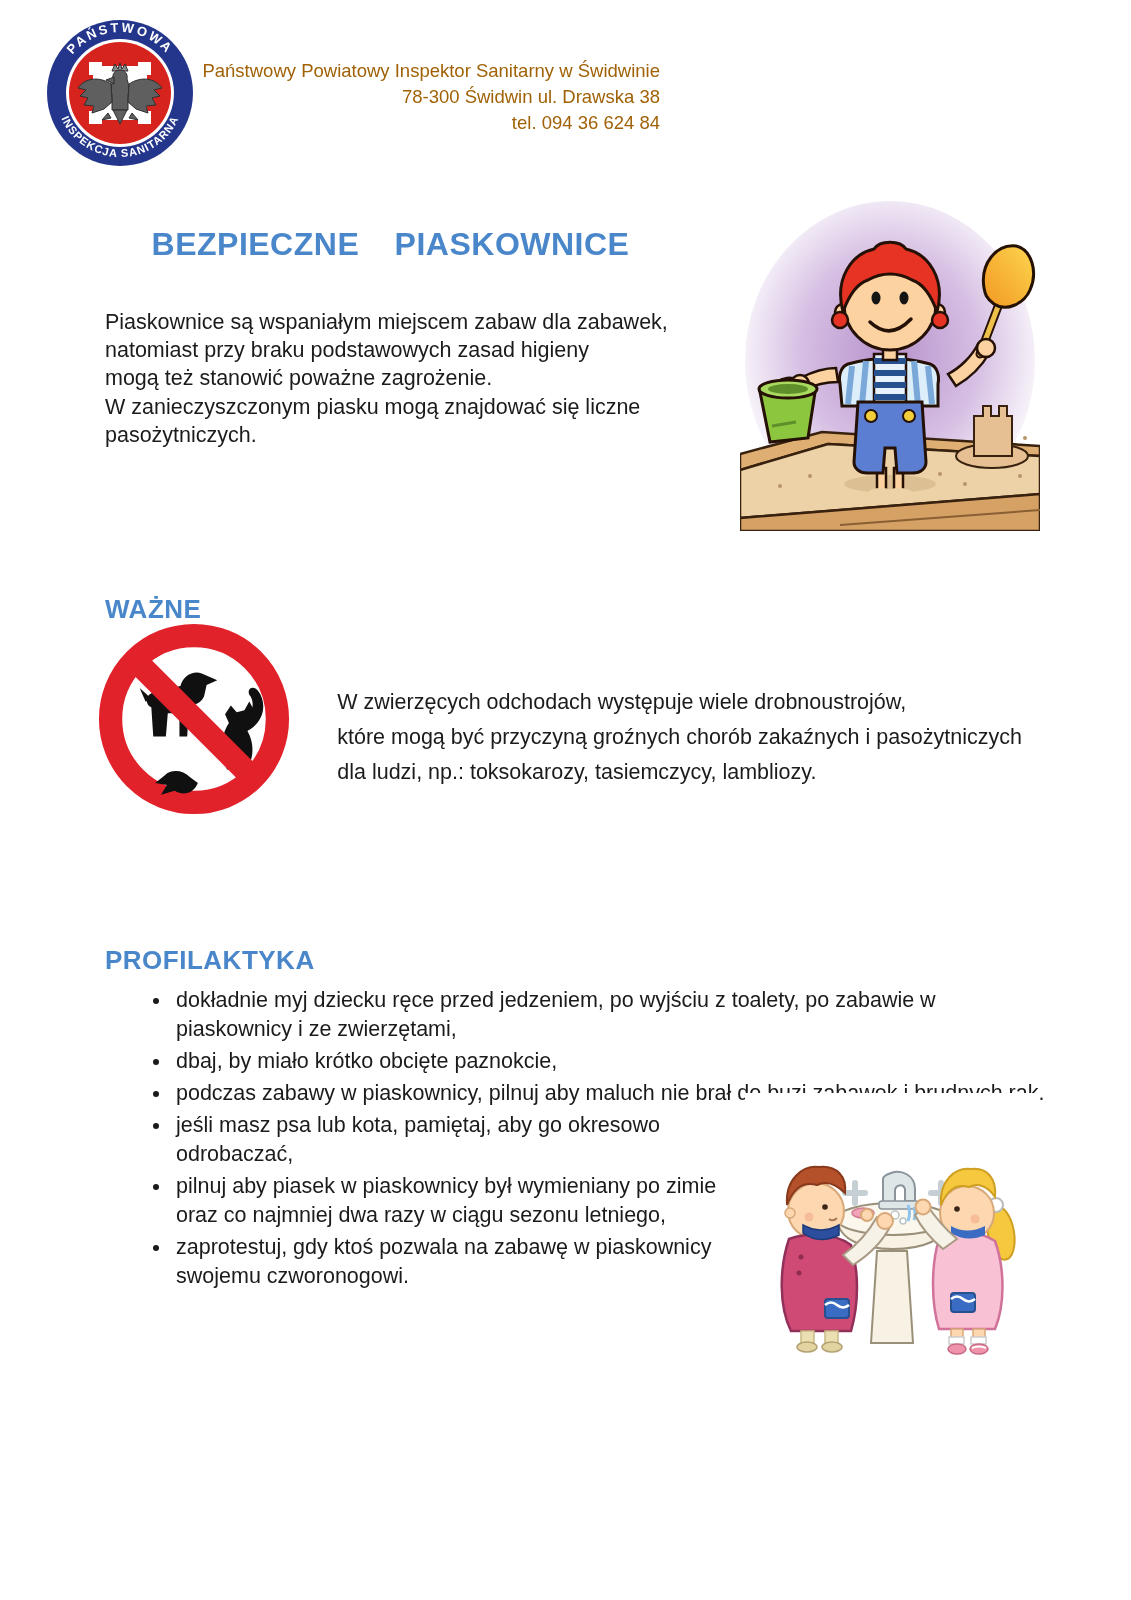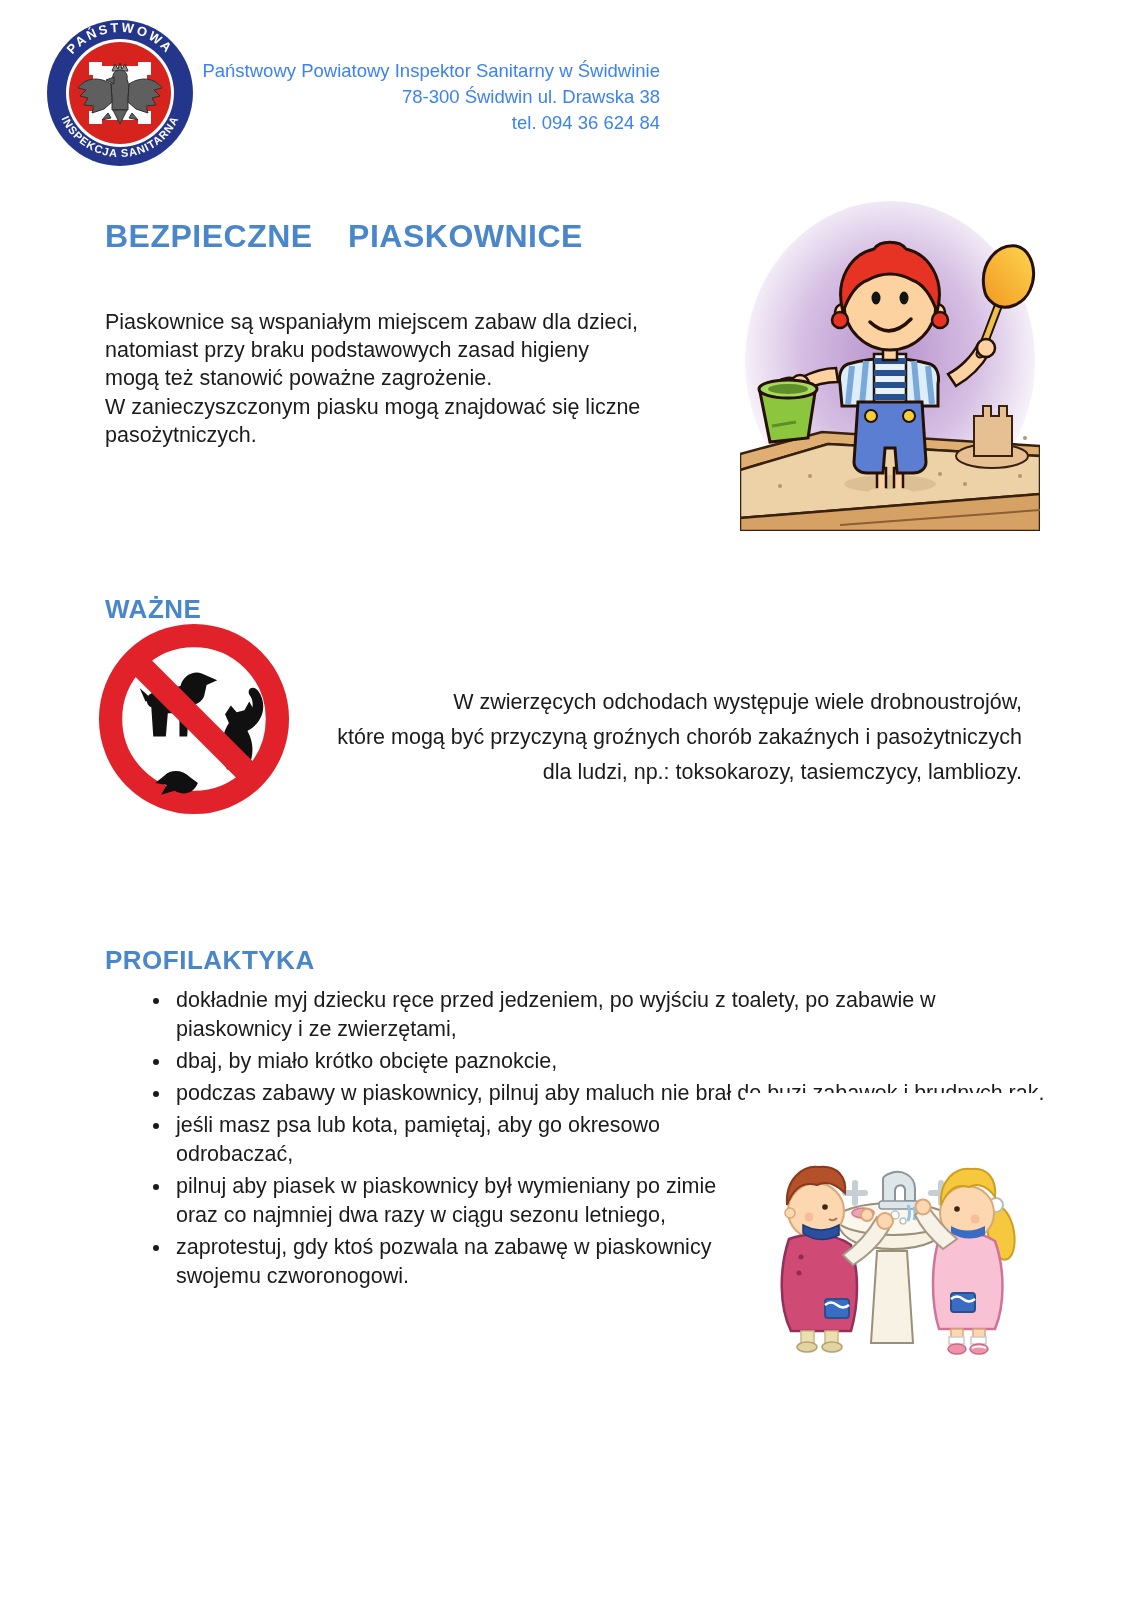--- a/index.html
+++ b/index.html
@@ -5,45 +5,45 @@
   html,body{margin:0;padding:0;background:#888;}
   .page{
     position:relative;width:1131px;height:1600px;margin:0 auto;
     background:#ffffff;overflow:hidden;
     font-family:"Liberation Sans","DejaVu Sans",sans-serif;
     color:#1b1b1b;
   }
   .logo{position:absolute;left:45px;top:18px;width:150px;height:150px;}
   .org{
     position:absolute;top:58px;right:471px;text-align:right;
-    font-size:18.5px;line-height:26px;color:#3b82f6;
+    font-size:18.5px;line-height:26px;color:#a16207;
   }
   .org div{white-space:nowrap;}
   .title{
-    position:absolute;left:105px;top:218px;width:555px;margin:0;
-    text-align:left;font-size:32px;font-weight:bold;color:#4a87ca;
+    position:absolute;left:105px;top:218px;width:555px;margin:8px;
+    text-align:center;font-size:32px;font-weight:bold;color:#4a87ca;
     letter-spacing:.5px;word-spacing:26px;
   }
   .intro{
     position:absolute;left:105px;top:308px;
     font-size:21.5px;line-height:28.2px;
   }
   .intro div{white-space:nowrap;}
   .illu{position:absolute;}
   .illu svg{display:block;}
   .sandbox{left:740px;top:186px;width:300px;height:345px;}
   .section-heading{
     position:absolute;left:105px;margin:0;
     font-size:26px;font-weight:bold;color:#4a87ca;letter-spacing:.5px;
   }
   .h-wazne{top:594px;}
   .h-prof{top:945px;}
   .nopets{left:97px;top:622px;width:194px;height:194px;}
   .important{
-    position:absolute;top:685px;right:109px;text-align:right;
+    position:absolute;top:685px;right:109px;
     font-size:21.5px;line-height:35px;
   }
   .important div{white-space:nowrap;}
   .bullets{
     position:absolute;left:138px;top:986px;width:880px;margin:0;
     padding:0 0 0 34px;font-size:21.5px;line-height:29px;
     list-style:disc outside;
   }
   .bullets li{margin:0 0 3px 0;padding-left:4px;}
   .bullets li:nth-child(4){max-width:600px;}
@@ -91,21 +91,21 @@
 
   <div class="org">
     <div>Państwowy Powiatowy Inspektor Sanitarny w Świdwinie</div>
     <div>78-300 Świdwin ul. Drawska 38</div>
     <div>tel. 094 36 624 84</div>
   </div>
 
   <h1 class="title">BEZPIECZNE PIASKOWNICE</h1>
 
   <div class="intro">
-    <div>Piaskownice są wspaniałym miejscem zabaw dla dzieci,</div>
+    <div>Piaskownice są wspaniałym miejscem zabaw dla zabawek,</div>
     <div>natomiast przy braku podstawowych zasad higieny</div>
     <div>mogą też stanowić poważne zagrożenie.</div>
     <div>W zanieczyszczonym piasku mogą znajdować się liczne</div>
     <div>pasożytniczych.</div>
   </div>
 
   <div class="illu sandbox">
     <svg viewBox="0 0 300 345" width="300" height="345">
       <defs>
         <radialGradient id="pg" cx="50%" cy="47%" r="56%">

